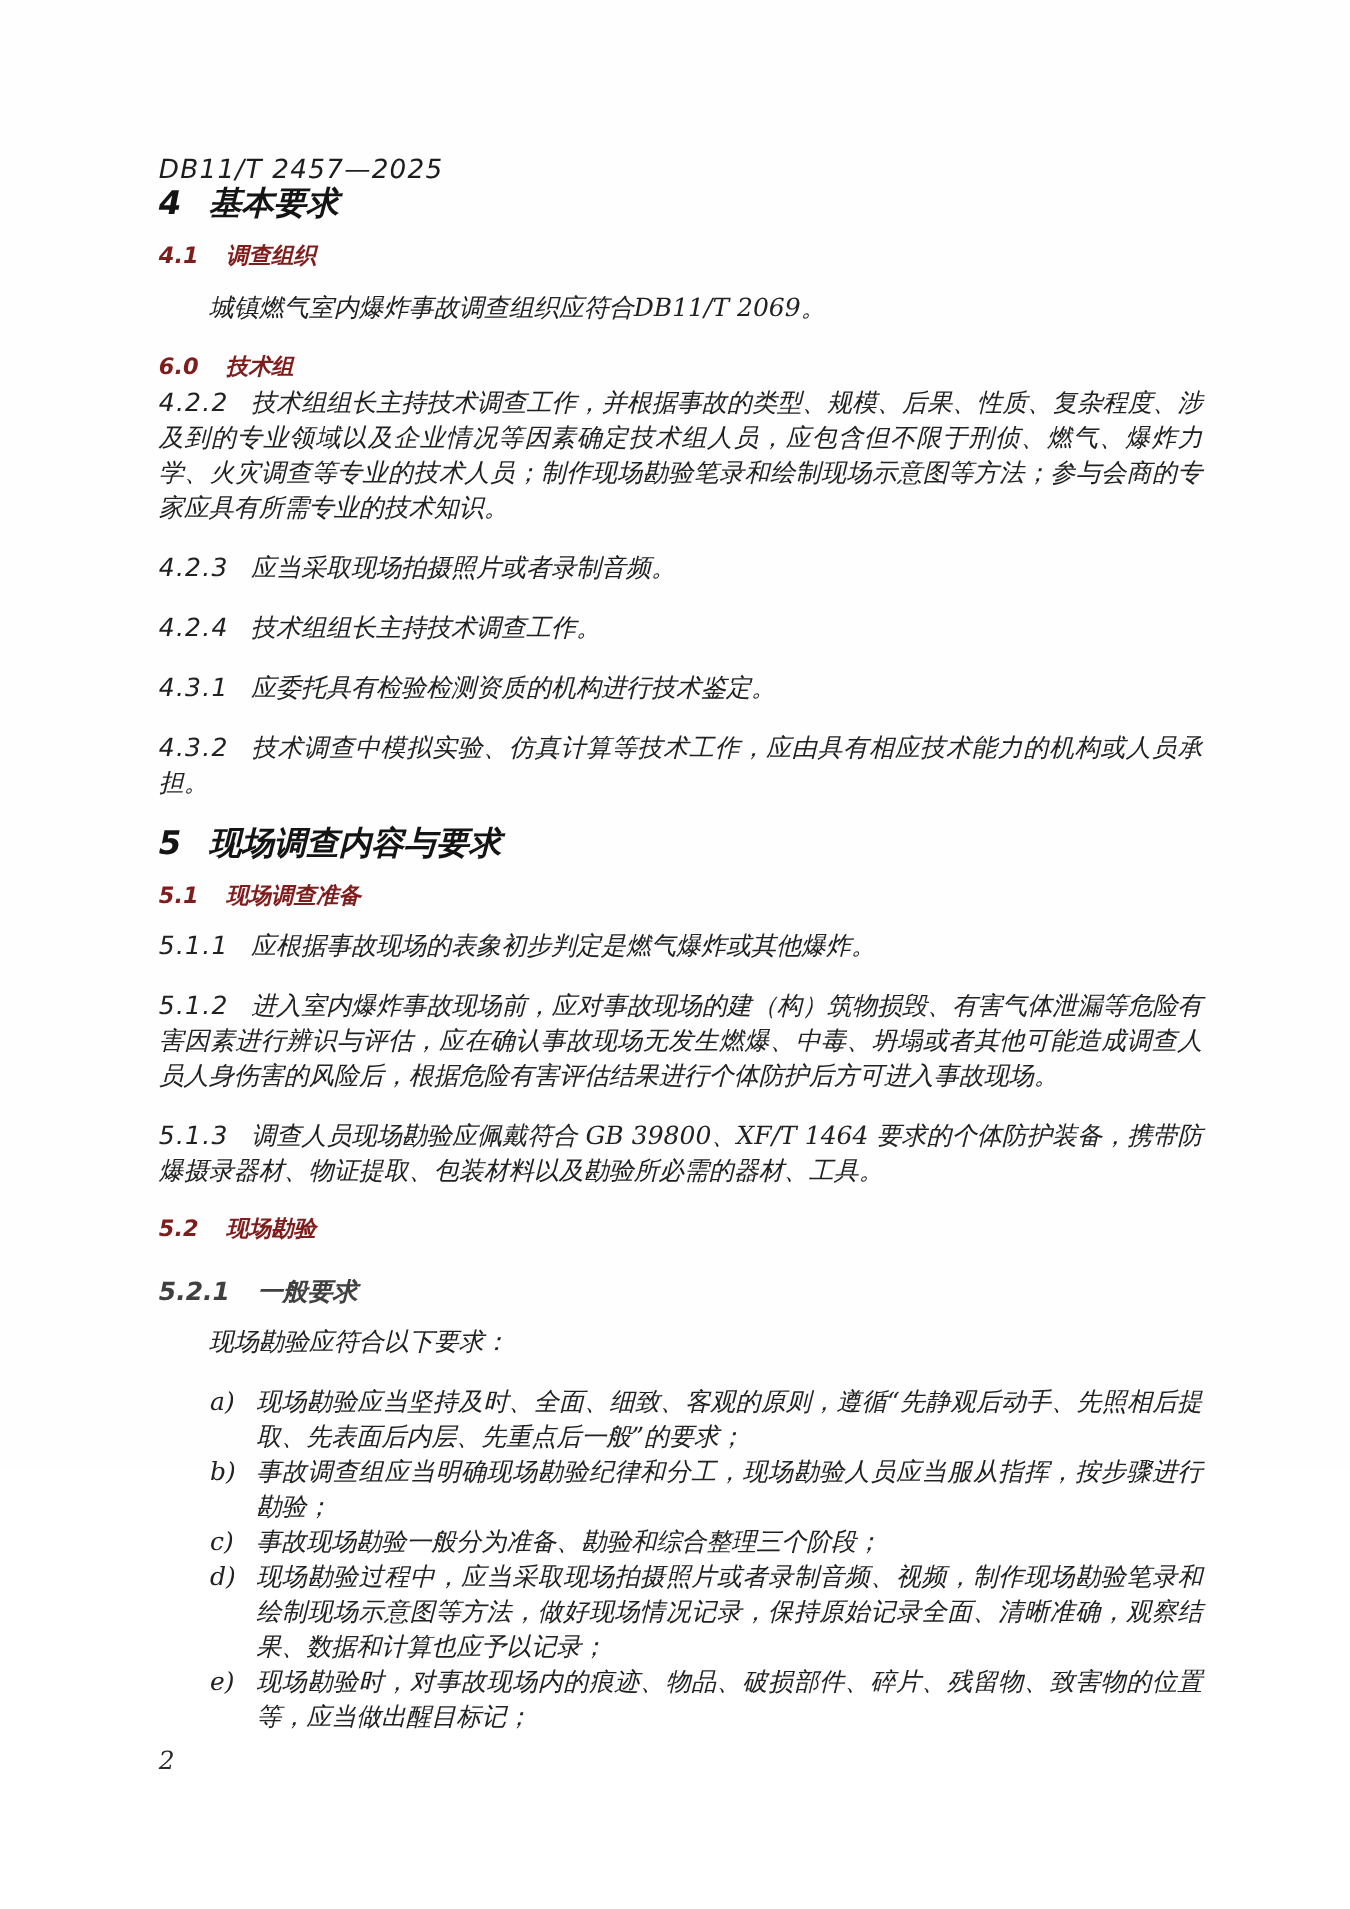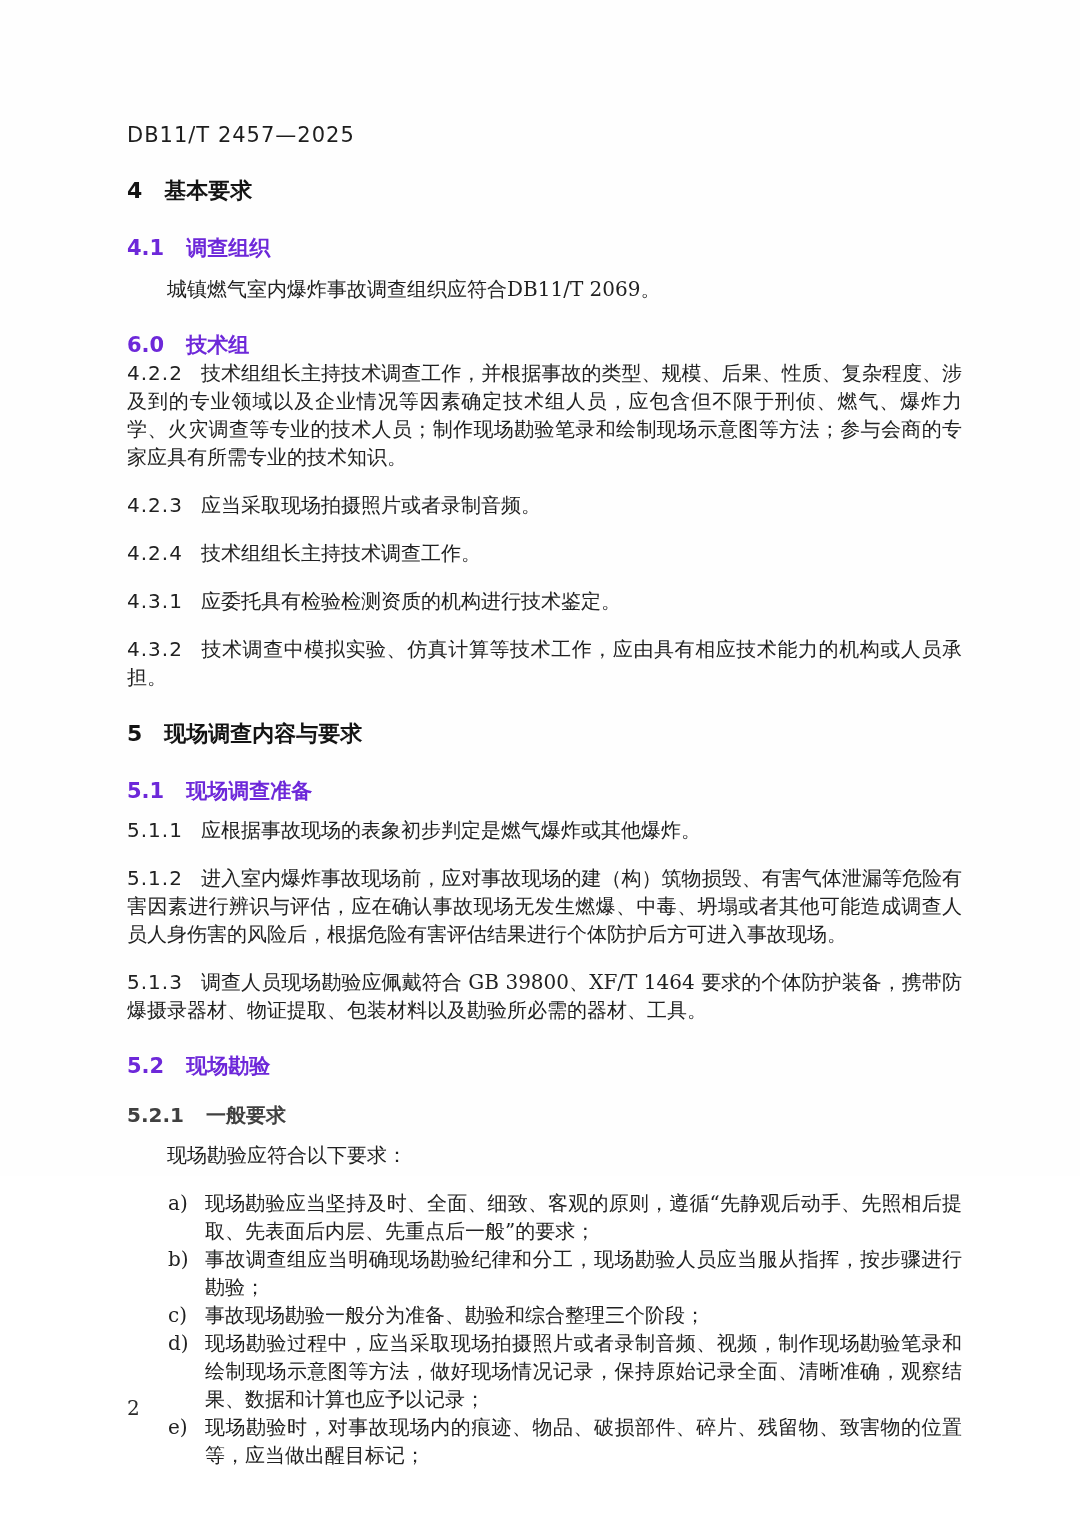--- a/index.html
+++ b/index.html
@@ -11,43 +11,43 @@
     position: relative;
     overflow: hidden;
   }
   .page {
     position: absolute;
     left: 0; top: 0;
     width: 1080px; height: 1176px;
     box-sizing: border-box;
     padding: 122px 118px 0 127px;
     background: #fefefe;
+    font-style: italic;
   }
   .doc-header {
     font-family: "DejaVu Sans", "Liberation Sans", sans-serif;
     font-size: 21px;
     letter-spacing: 1px;
     color: #1d1d1d;
     line-height: 26px;
   }
   .h1 {
     font-family: "DejaVu Sans", "Liberation Sans", sans-serif;
     font-weight: bold;
-    font-size: 22px;
+    font-size: 26px;
     line-height: 30px;
-    margin-top: 28px;
     color: #141414;
   }
   .h2 {
     font-family: "DejaVu Sans", "Liberation Sans", sans-serif;
     font-weight: bold;
-    font-size: 21px;
+    font-size: 18px;
     line-height: 28px;
-    margin-top: 28px;
-    color: #6d28d9;
+    margin-top: 13px;
+    color: #7f1d1d;
   }
   .h3 {
     font-family: "DejaVu Sans", "Liberation Sans", sans-serif;
     font-weight: bold;
     font-size: 20px;
     line-height: 26px;
     margin-top: 22px;
     color: #404040;
   }
   .h1 .num, .h2 .num, .h3 .num { margin-right: 22px; }

